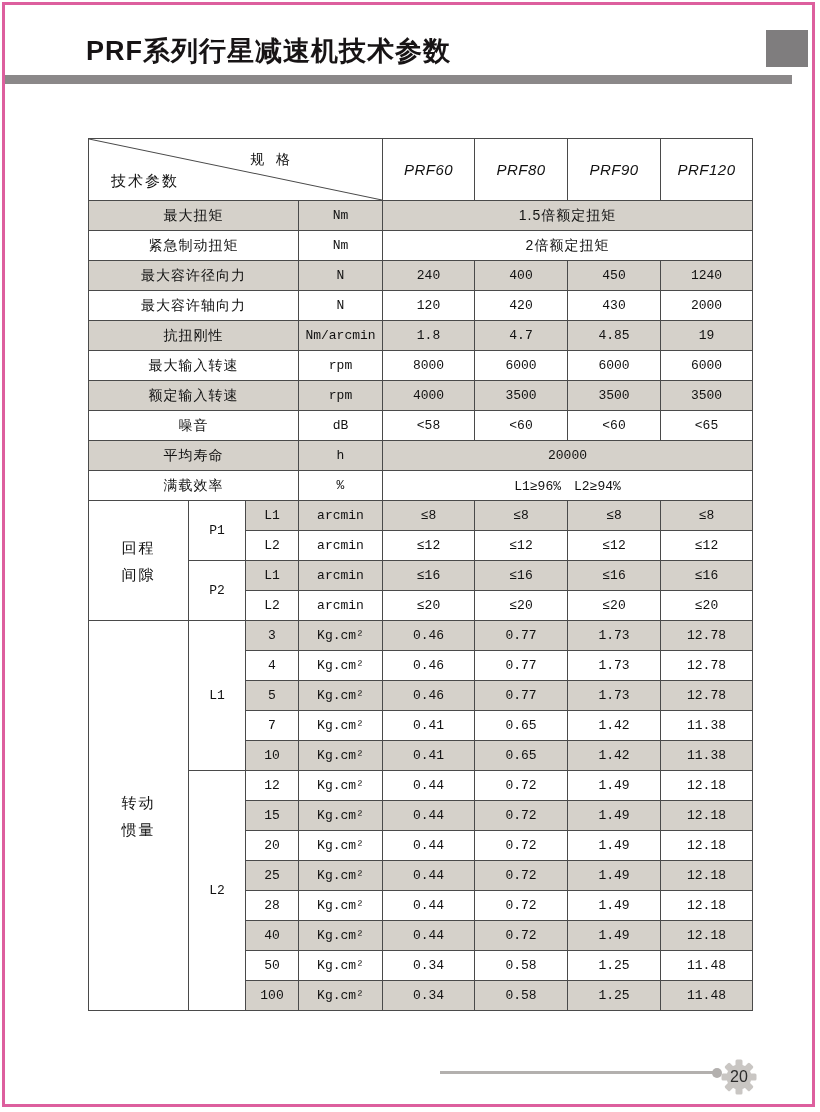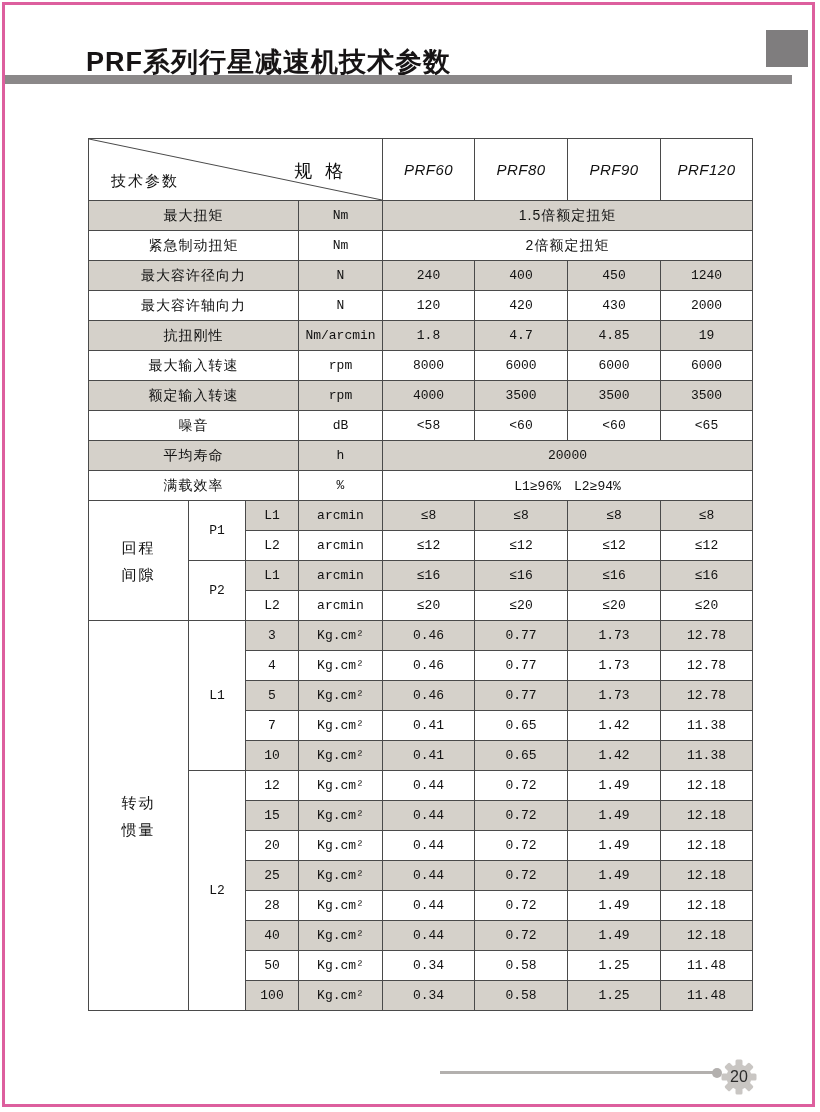--- a/index.html
+++ b/index.html
@@ -3,40 +3,40 @@
 <meta charset="utf-8">
 <style>
   html,body{margin:0;padding:0;}
   body{
     width:820px;height:1112px;position:relative;background:#ffffff;
     font-family:"Liberation Sans","DejaVu Sans",sans-serif;
     overflow:hidden;
   }
   .frame{position:absolute;left:2px;top:2px;width:807px;height:1099px;
     border:3px solid #dd5f9e;pointer-events:none;}
-  .page-title{position:absolute;left:86px;top:44px;font-size:27px;font-weight:bold;
+  .page-title{position:absolute;left:86px;top:33px;font-size:27px;font-weight:bold;
     color:#17141 5;color:#171415;letter-spacing:1px;white-space:nowrap;}
   .title-bar{position:absolute;left:5px;top:75px;width:787px;height:9px;background:#8b8889;}
   .title-square{position:absolute;left:766px;top:30px;width:42px;height:37px;background:#7f7d7e;}
 
   table.spec{position:absolute;left:88px;top:138px;width:664px;
     border-collapse:collapse;table-layout:fixed;background:#fff;}
   .spec td,.spec th{border:1px solid #4a4a4a;text-align:center;vertical-align:middle;
     padding:0;color:#111;overflow:hidden;}
   .spec thead tr{height:62px;}
   .spec tbody tr{height:30px;}
   .shade{background:#d5d1ca;}
   .zh{font-size:14px;letter-spacing:1px;}
   .mono{font-family:"Liberation Mono","DejaVu Sans Mono",monospace;font-size:13px;}
   .spec th{font-size:15px;font-weight:normal;letter-spacing:0.5px;font-style:italic;}
   .grp{white-space:pre-line;font-size:15px;line-height:1.8;letter-spacing:2px;}
 
   .diag{position:relative;}
   .diag svg{position:absolute;left:0;top:0;width:100%;height:100%;display:block;}
-  .corner-top{position:absolute;left:55%;top:20px;font-size:18px;letter-spacing:4px;margin-left:44px;}
+  .corner-top{position:absolute;left:55%;top:12px;font-size:14px;letter-spacing:4px;}
   .corner-bottom{position:absolute;left:22px;bottom:9px;font-size:15px;letter-spacing:2px;}
 
   .footer-line{position:absolute;left:440px;top:1071px;width:278px;height:3px;background:#b3b0ae;}
   .footer-dot{position:absolute;left:712px;top:1068px;width:10px;height:10px;border-radius:50%;background:#b3b0ae;}
   .gear-wrap{position:absolute;left:721px;top:1059px;width:36px;height:36px;}
   .gear-num{position:absolute;left:0;top:0;width:36px;height:36px;display:flex;
     align-items:center;justify-content:center;font-size:16px;color:#2b2b2b;
     font-family:"Liberation Sans",sans-serif;}
 </style>
 </head>

